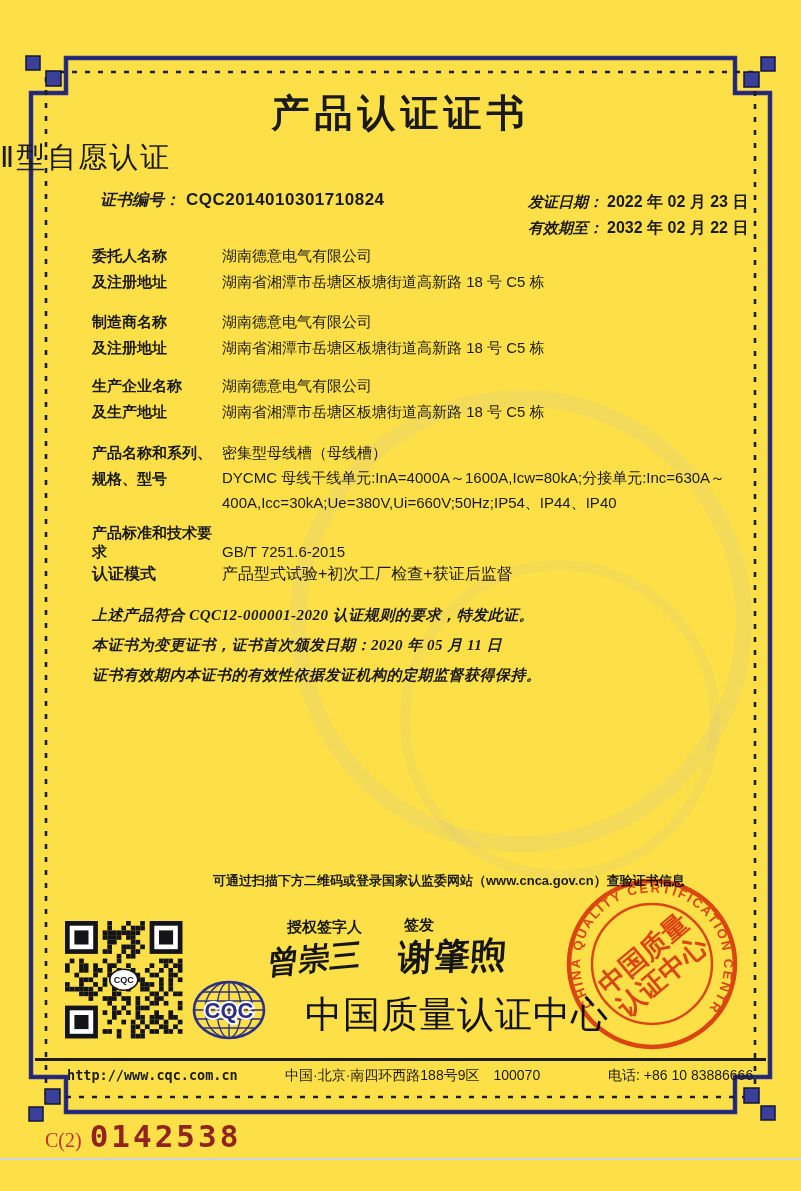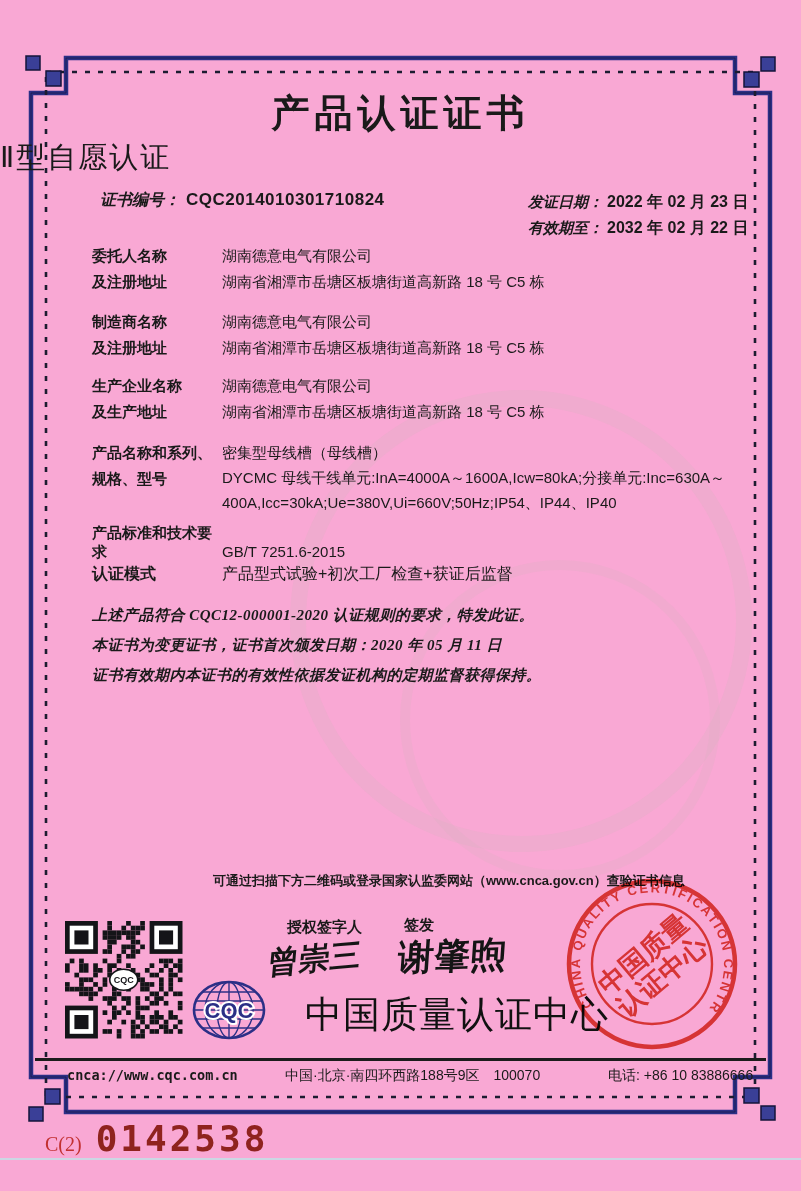--- a/index.html
+++ b/index.html
@@ -1,18 +1,18 @@
 <!DOCTYPE html>
 <html><head>
 <meta charset="utf-8">
 <style>
   html,body{margin:0;padding:0;background:#e9e9e9;}
   .page{
     position:relative;width:801px;height:1191px;margin:0 auto;
-    background:#f9a8d4;overflow:hidden;
+    background:#fde047;overflow:hidden;
     font-family:"Liberation Sans","DejaVu Sans",sans-serif;color:#1a1a1a;
   }
   .abs{position:absolute;}
   
   .wm{position:absolute;border-radius:50%;pointer-events:none;}
   .wm1{left:290px;top:390px;width:430px;height:430px;border:16px solid rgba(190,188,180,0.16);}
   .wm2{left:400px;top:560px;width:300px;height:300px;border:10px solid rgba(190,188,180,0.13);}
   
   .title{left:0;right:0;top:88px;text-align:center;font-size:38px;font-weight:bold;letter-spacing:5px;}
   .subtitle{left:0;right:0;top:138px;text-align:left;font-size:29px;font-weight:500;letter-spacing:2px;}
@@ -46,21 +46,21 @@
   .orgname{left:274px;top:990px;font-size:37px;font-weight:500;letter-spacing:1px;color:#111;margin-left:31px;}
   
   .seal{left:564px;top:876px;width:176px;height:176px;mix-blend-mode:multiply;opacity:0.9;}
   
   .fline{left:35px;top:1058px;width:731px;height:3px;background:#1c1c1c;}
   .fweb{left:67px;top:1067px;font-family:"DejaVu Sans Mono",monospace;font-weight:bold;font-size:13.5px;}
   .faddr{left:285px;top:1067px;font-size:14px;font-weight:500;}
   .fphone{left:608px;top:1067px;font-size:14px;font-weight:500;}
   .serial{left:45px;top:1118px;}
   .serial .pfx{font-family:"Liberation Serif","DejaVu Serif",serif;color:#c23030;font-size:20px;vertical-align:baseline;}
-  .serial .num{font-family:"DejaVu Sans Mono",monospace;color:#8f231e;font-size:36px;font-weight:bold;letter-spacing:3px;margin-left:14px;text-align:right;}
+  .serial .num{font-family:"DejaVu Sans Mono",monospace;color:#8f231e;font-size:31px;font-weight:bold;letter-spacing:3px;margin-left:8px;text-align:right;}
   .bline{left:0;top:1158px;width:801px;height:2px;background:#ccd7e4;}
   .qrbox{left:63px;top:917px;}
 </style>
 </head>
 <body>
 
 <div class="page">
 
   <div class="wm wm1"></div>
   <div class="wm wm2"></div>
@@ -379,21 +379,21 @@
     <text font-size="13" font-weight="bold" fill="#d93a2b" letter-spacing="2" font-family="Liberation Sans, DejaVu Sans, sans-serif">
       <textPath href="#sealArc" startOffset="2">CHINA QUALITY CERTIFICATION CENTRE</textPath>
     </text>
     <g transform="rotate(-40 88 88)" fill="#d93a2b" font-weight="bold" text-anchor="middle" font-family="Liberation Sans, DejaVu Sans, sans-serif">
       <text x="88" y="84" font-size="27">中国质量</text>
       <text x="88" y="113" font-size="27">认证中心</text>
     </g>
   </svg>
 
   <div class="abs fline"></div>
-  <div class="abs fweb">cnca://www.cqc.com.cn</div>
+  <div class="abs fweb">http://www.cqc.com.cn</div>
   <div class="abs faddr">中国·北京·南四环西路188号9区　100070</div>
   <div class="abs fphone">电话: +86 10 83886666</div>
 
   <div class="abs serial">
     <span class="pfx">C(2)</span><span class="num">0142538</span>
   </div>
   <div class="abs bline"></div>
 
 </div>
 

